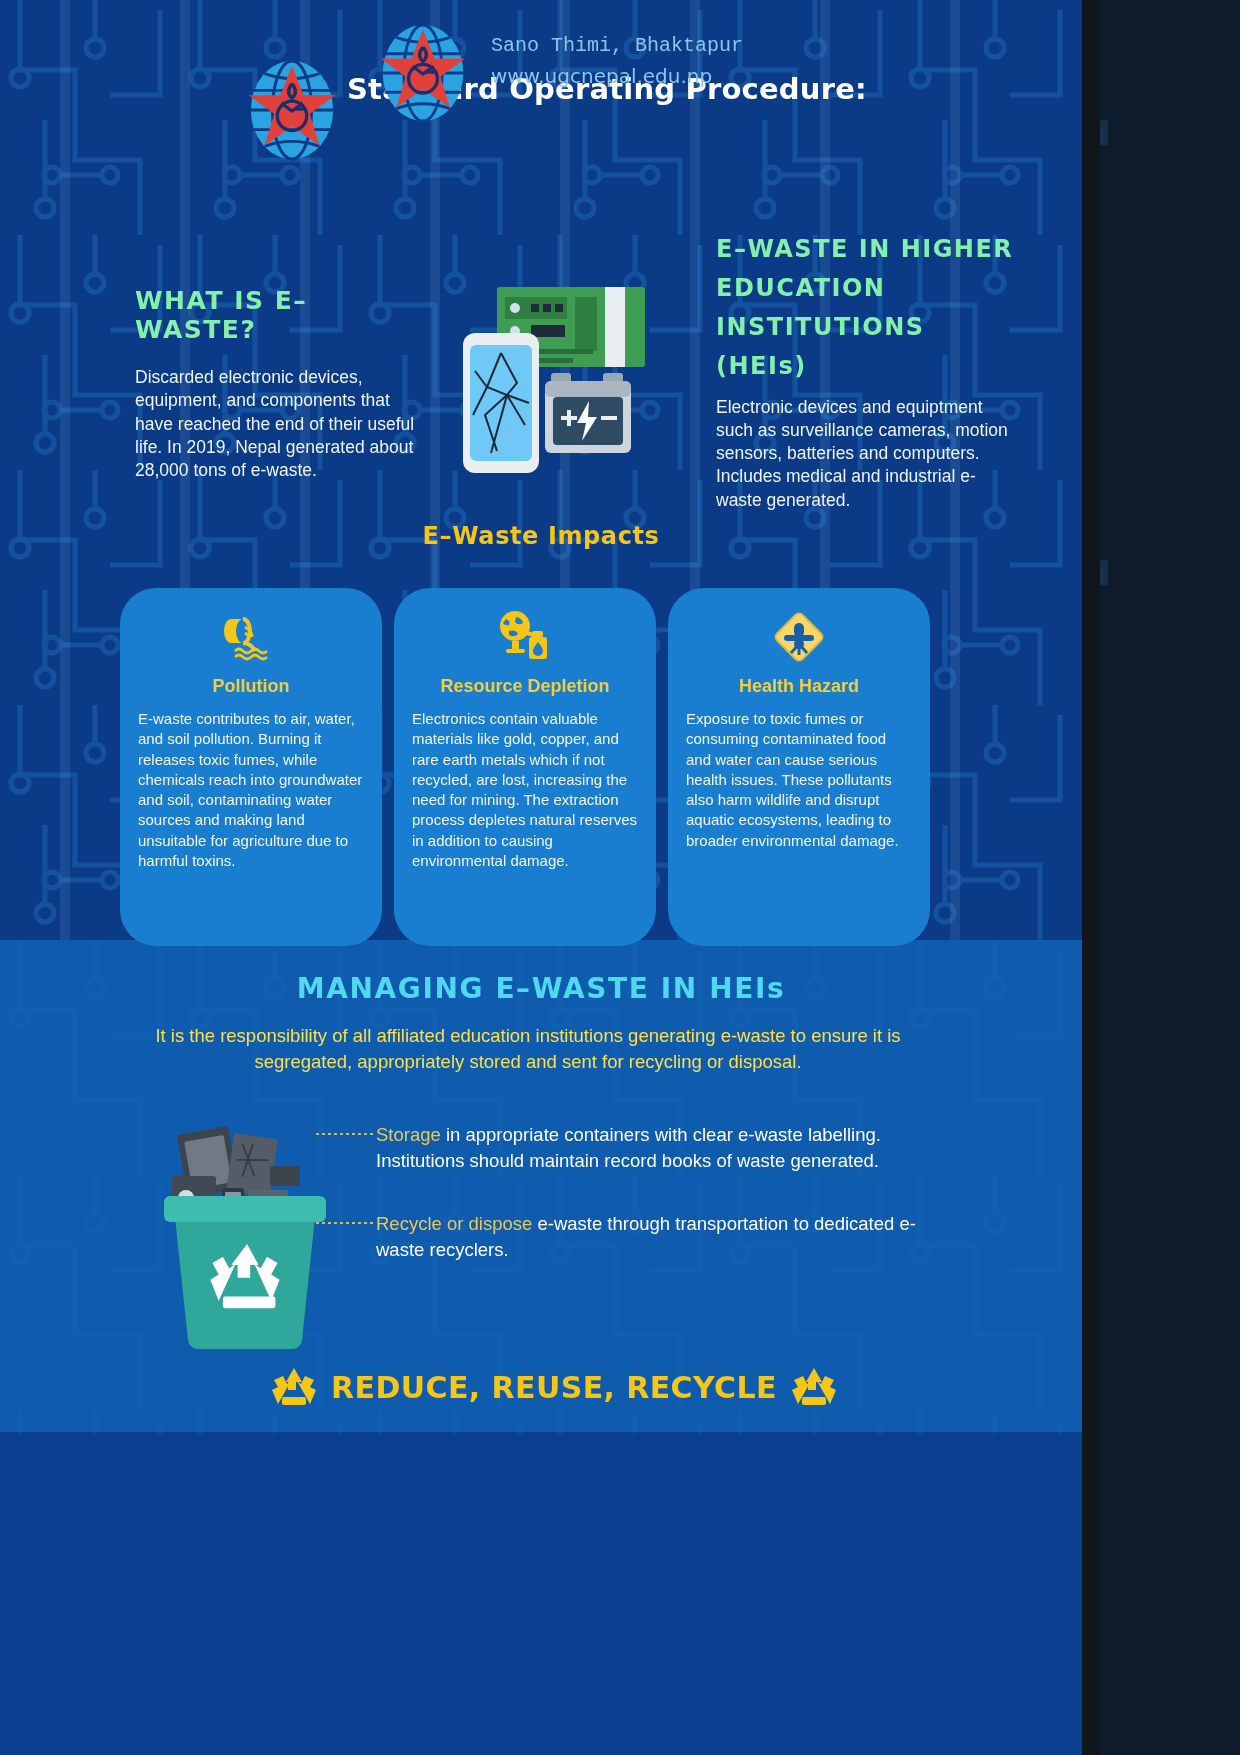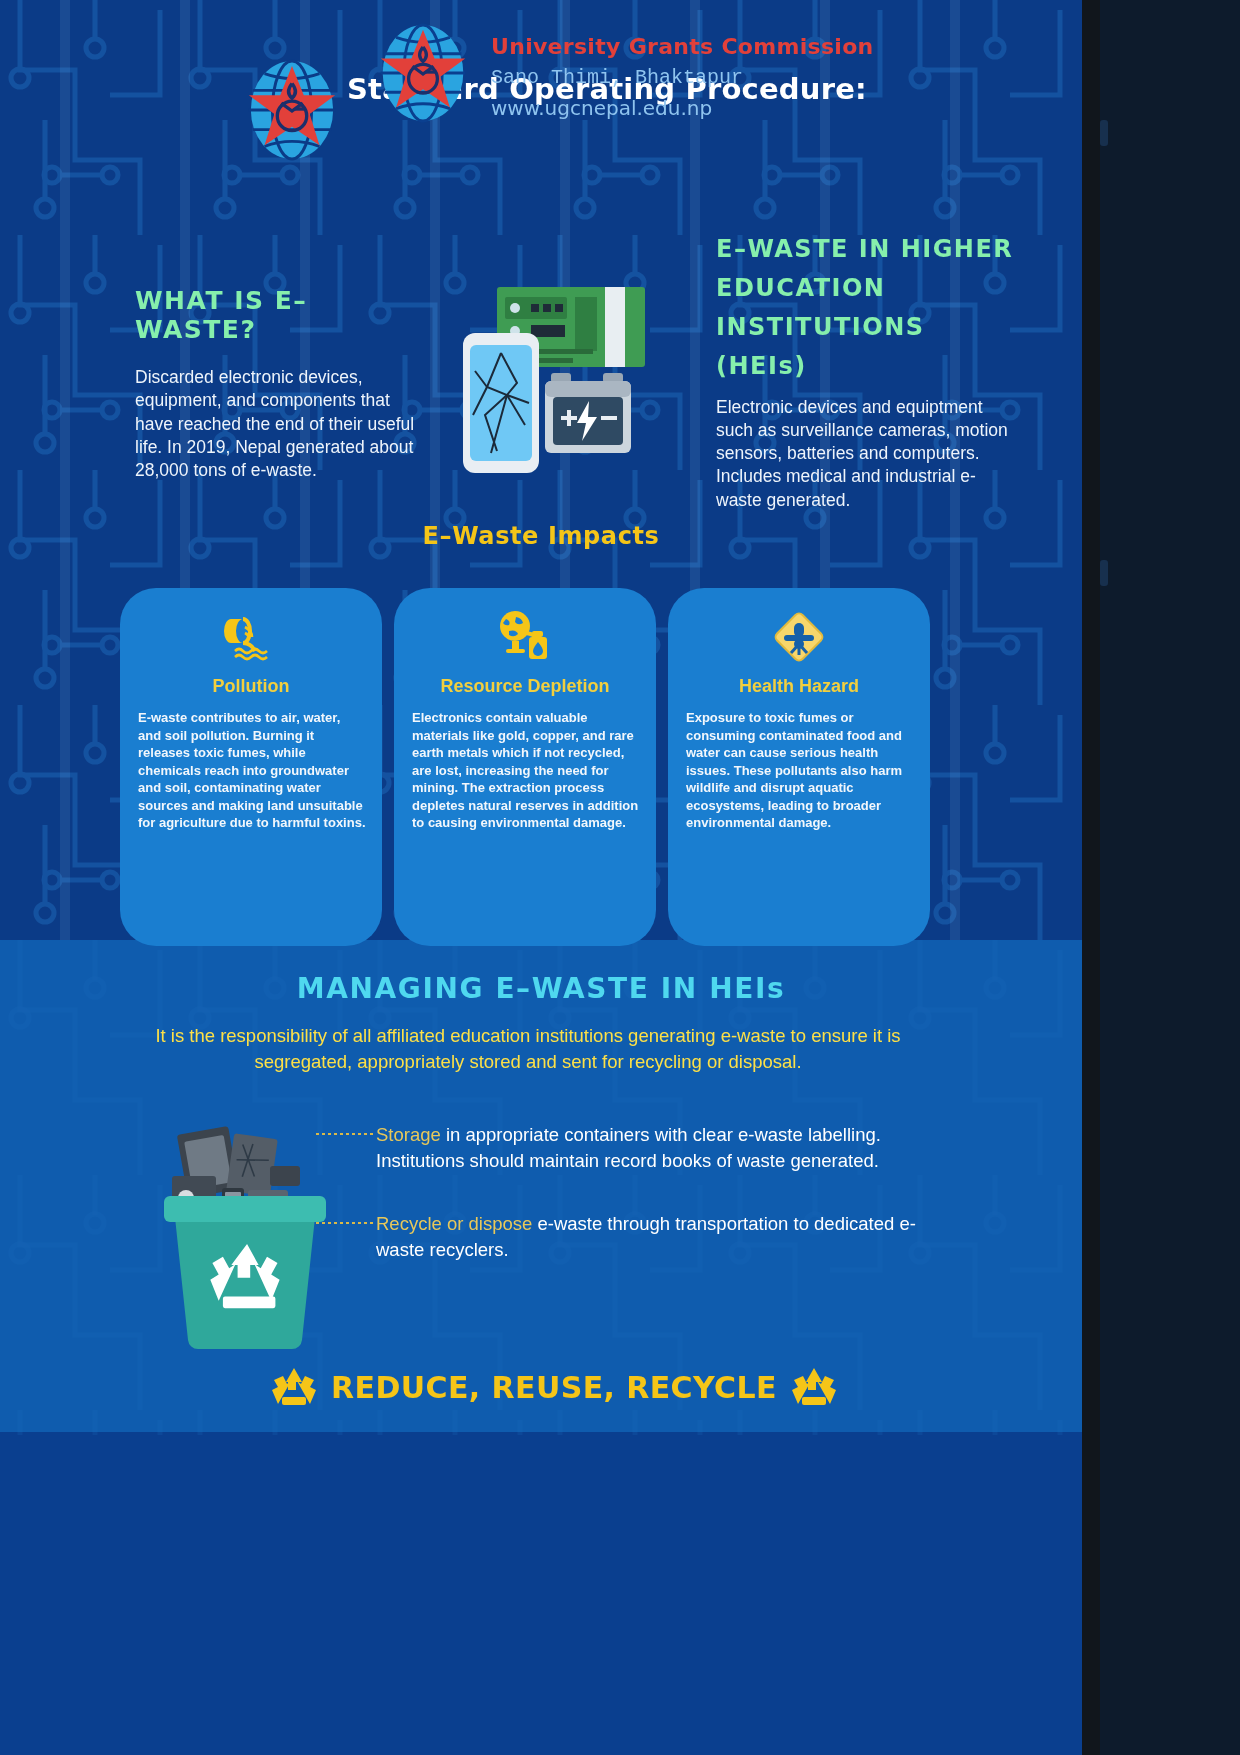--- a/index.html
+++ b/index.html
@@ -86,21 +86,21 @@
     border-radius:36px;
     padding:18px 0 22px 0;
     position:relative;
   }
   .card .icon{height:62px;display:flex;align-items:center;justify-content:center;margin-bottom:8px;}
   .card h3{
     margin:0 0 12px 0;text-align:center;color:#f2cf3e;font-size:18px;font-weight:bold;
     font-family:"Liberation Sans", sans-serif;
   }
   .card p{
-    margin:0;padding:0 16px 0 18px;color:#f2f7fc;font-size:13px;line-height:1.35;font-weight:bold;
+    margin:0;padding:0 16px 0 18px;color:#f2f7fc;font-size:15px;line-height:1.35;
   }
   .card.c1{min-height:318px;}
   .card.c2{min-height:318px;}
   .card.c3{min-height:318px;}
 
   
   .managing-title{
     position:absolute;left:0;top:972px;width:1082px;text-align:center;
     color:#4fd8ef;font-size:28px;font-weight:bold;letter-spacing:1.6px;
     font-family:"DejaVu Sans", sans-serif;
@@ -430,21 +430,20 @@
         </g>
         <path d="M50 8 L62 38 L94 38 L68 57 L78 89 L50 70 L22 89 L32 57 L6 38 L38 38 Z" fill="#e2403a"></path>
         <g stroke="#1c2f6b" stroke-width="3.4" fill="none">
           <path d="M50 26 q-7 9 0 15 q7 -6 0 -15"></path>
           <circle cx="50" cy="59" r="15"></circle>
           <path d="M63 52 h-10"></path>
           <path d="M39 46 l11 8 l11 -8"></path>
         </g>
       </svg>
       <div class="f-text">
-        <div class="f-org">University Grants Commission</div>
         <div class="f-addr">Sano Thimi, Bhaktapur</div>
         <div class="f-url">www.ugcnepal.edu.np</div>
       </div>
     </div>
 
   </div>
 
   <div class="page-edge"></div>
   <div class="page-right">
     <div class="edge-notch" style="top:120px"></div>

